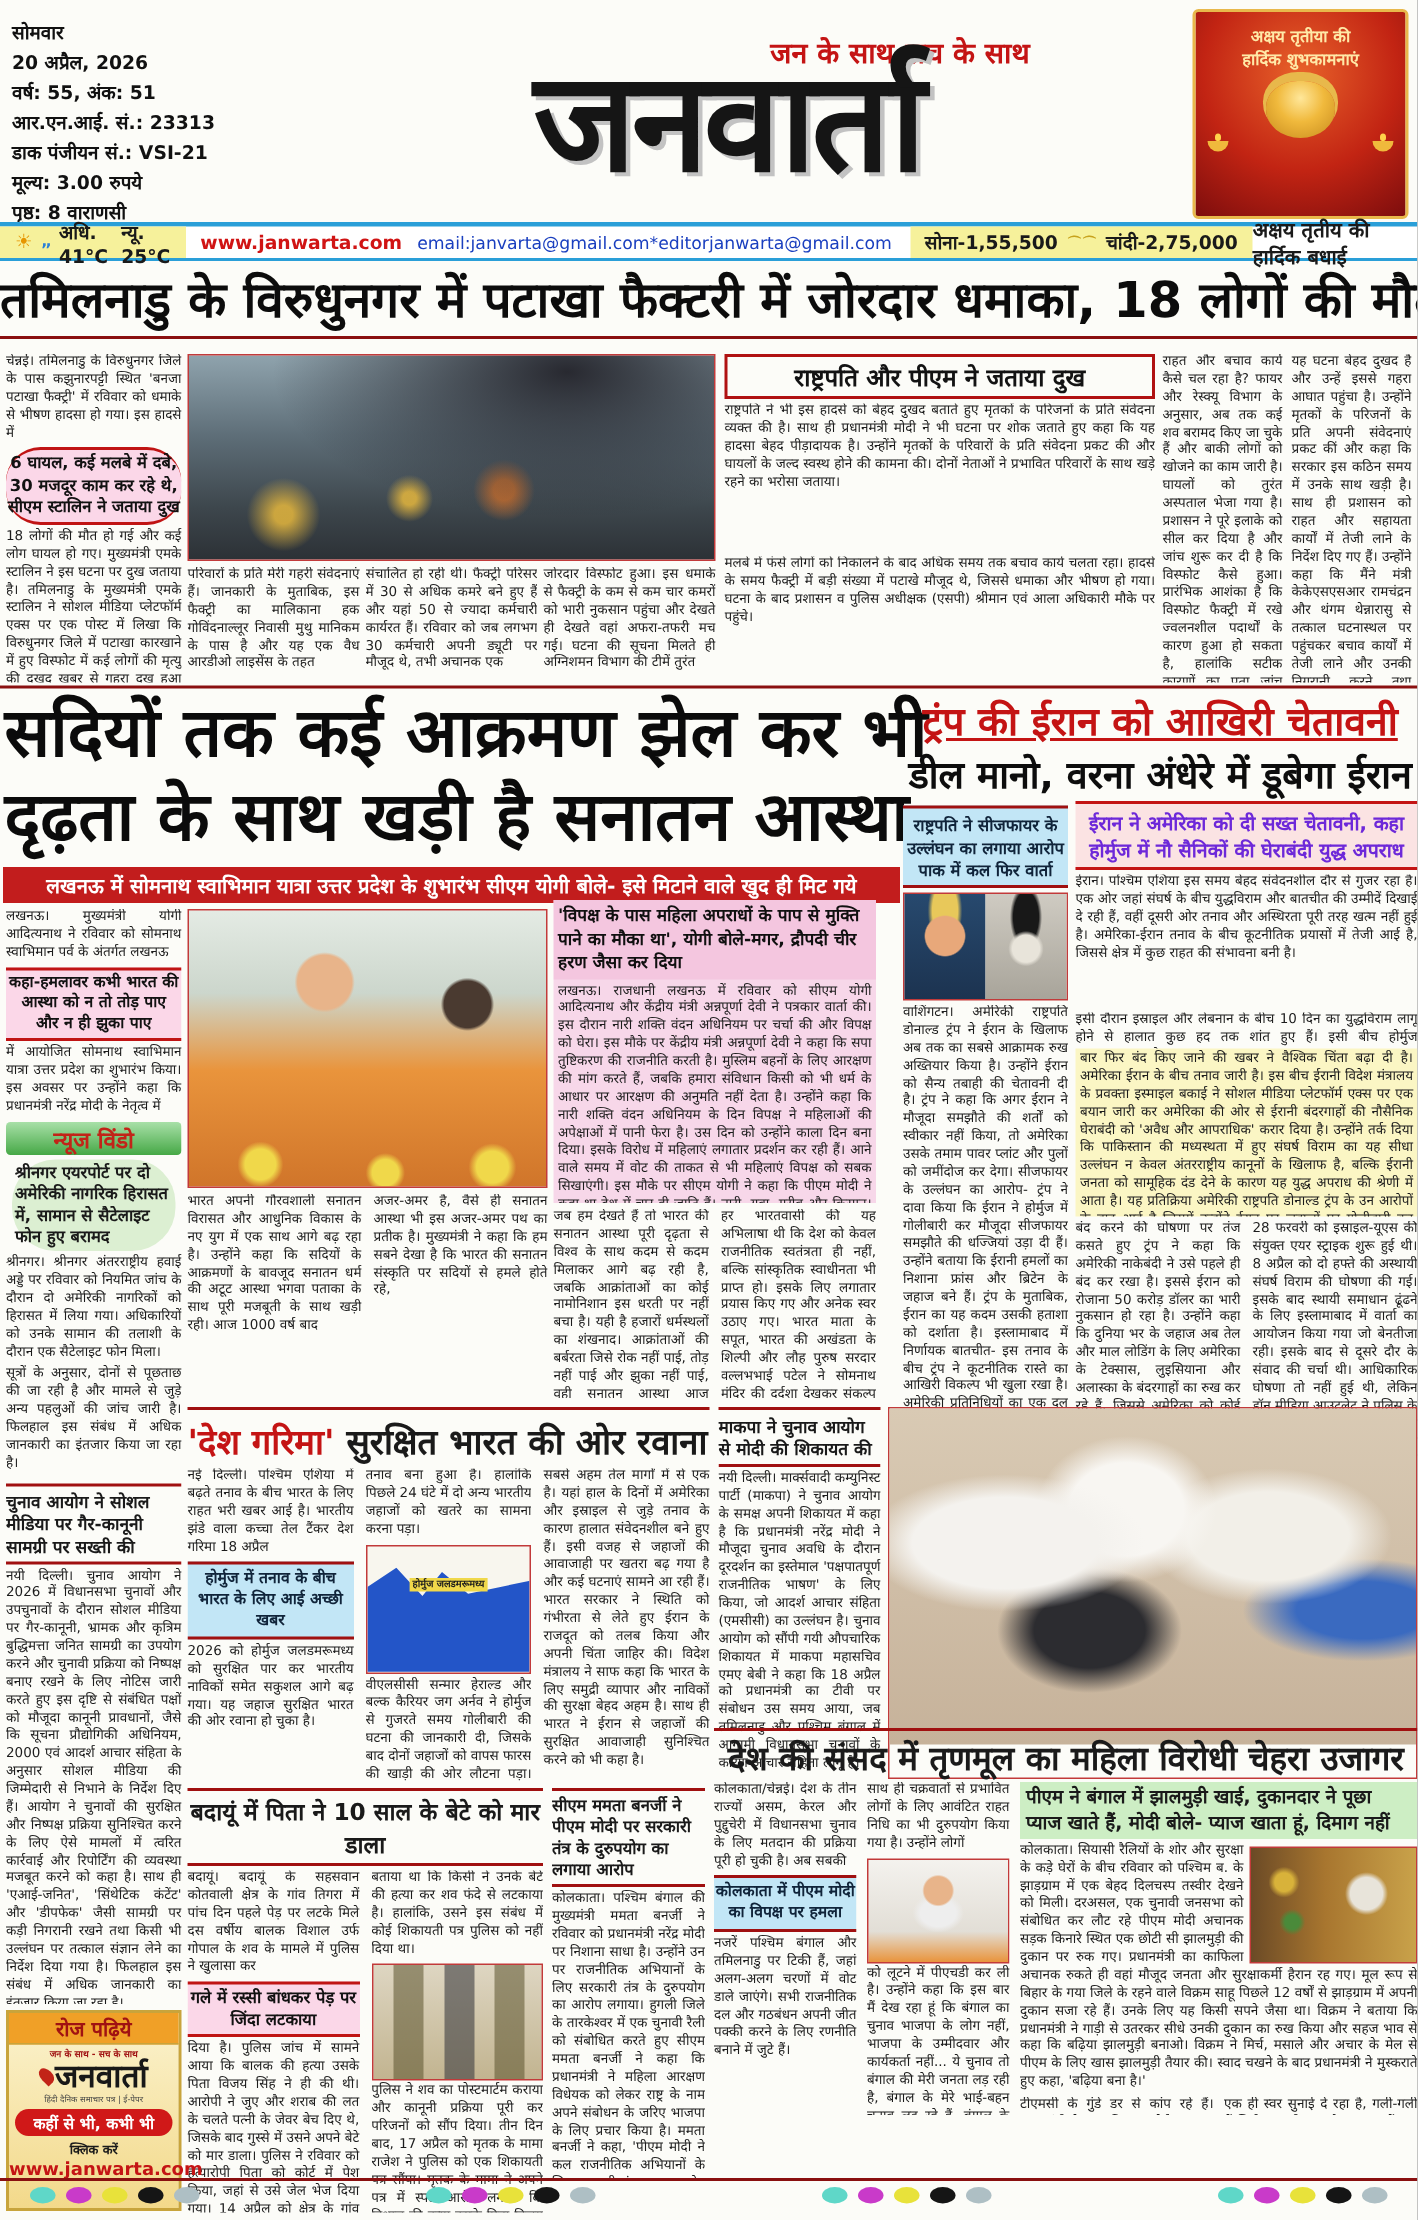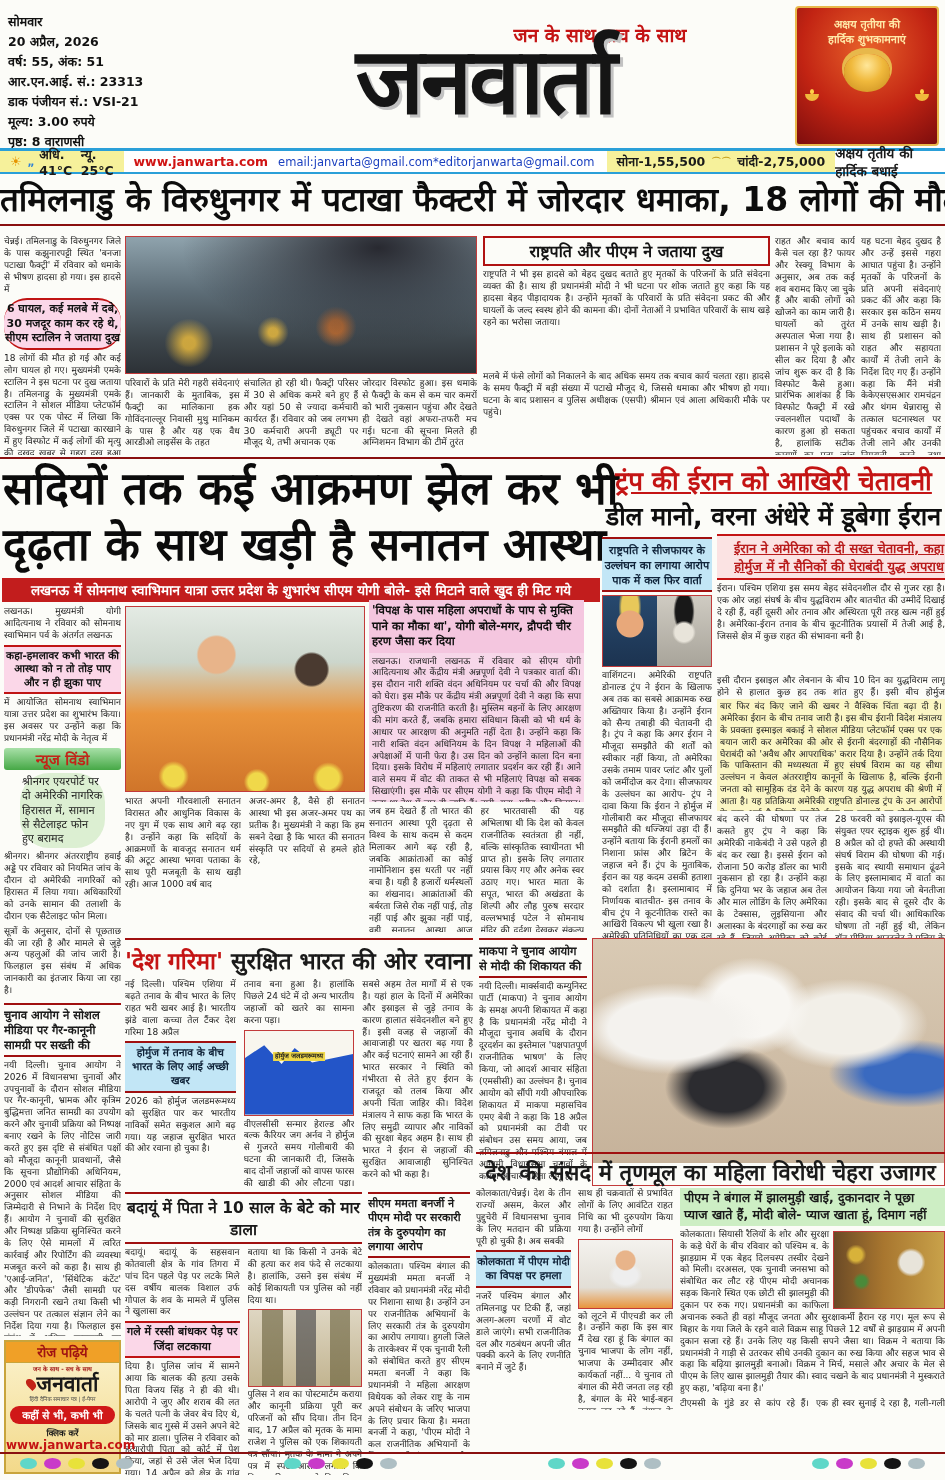--- a/index.html
+++ b/index.html
@@ -89,26 +89,26 @@
       radial-gradient(circle at 20% 30%, #d8b23a 0 6%, rgba(0,0,0,0) 10%),
       radial-gradient(circle at 25% 65%, #4a8a3a 0 5%, rgba(0,0,0,0) 9%),
       linear-gradient(90deg,#6b4a26 0%,#a8762f 45%,#c9a24a 100%);}
   .police-photo{background:
       linear-gradient(90deg, rgba(90,82,44,0) 0 12%, rgba(90,82,44,.55) 12% 30%, rgba(90,82,44,0) 30% 42%, rgba(60,60,64,.6) 42% 60%, rgba(90,82,44,0) 60% 72%, rgba(90,82,44,.55) 72% 90%, rgba(90,82,44,0) 90%),
       linear-gradient(180deg,#ded6c2 0%,#c2b490 100%);}
   
   .ir-h1{color:#c41414;font-weight:900;font-size:26px;text-align:center;text-decoration:underline;white-space:nowrap;}
   .ir-h2{color:#0d0d0d;font-weight:900;font-size:25px;text-align:center;white-space:nowrap;}
   .ir-sub{background:#fbe3e3;border-top:2px solid #c41414;border-bottom:2px solid #c41414;
-        color:#b91c1c;font-weight:900;font-size:13px;text-align:right;padding:3px 1px;text-decoration:underline;}
+        color:#6d28d9;font-weight:900;font-size:13px;text-align:center;padding:3px 1px;}
   .yellowbox{background:#fbf6c4;padding:2px 3px;}
   
   .nw-title{background:linear-gradient(180deg,#a8e0a8 0%,#46a846 100%);color:#c22418;font-weight:900;
         font-size:15px;text-align:center;border-radius:3px;padding:1px 0;}
-  .nw-h{background:#dcefd2;font-weight:normal;font-size:11px;line-height:1.3;padding:2px;margin:3px 16px;border-radius:29px;}
+  .nw-h{background:#dcefd2;font-weight:bold;font-size:11px;line-height:1.3;padding:2px;margin:3px 4px;border-radius:29px;}
   .story-h{font-weight:bold;font-size:11.5px;line-height:1.3;border-bottom:2px solid #a01010;padding-bottom:2px;margin-bottom:3px;}
   .greenbox{background:#cdeec4;font-weight:bold;font-size:12.5px;line-height:1.35;padding:2px 4px;margin-bottom:3px;}
   .map{position:relative;height:84px;border:1px solid #c23a3a;background:#f8f6ee;margin:3px 0;overflow:hidden;}
   .map .sea{position:absolute;left:0;top:14%;right:0;bottom:0;background:#2355c8;
         clip-path:polygon(0 22%,18% 4%,34% 30%,46% 8%,62% 28%,100% 16%,100% 100%,0 100%);}
   .map .lbl{position:absolute;left:50%;top:26%;transform:translateX(-50%);background:#f0d84a;
         font-size:6.5px;font-weight:bold;padding:0 2px;white-space:nowrap;}
   
   .pinkblock{background:#f7d7e9;}
   .pb-head{background:#f4c6df;font-weight:bold;font-size:11.5px;line-height:1.35;padding:3px;color:#101010;}

